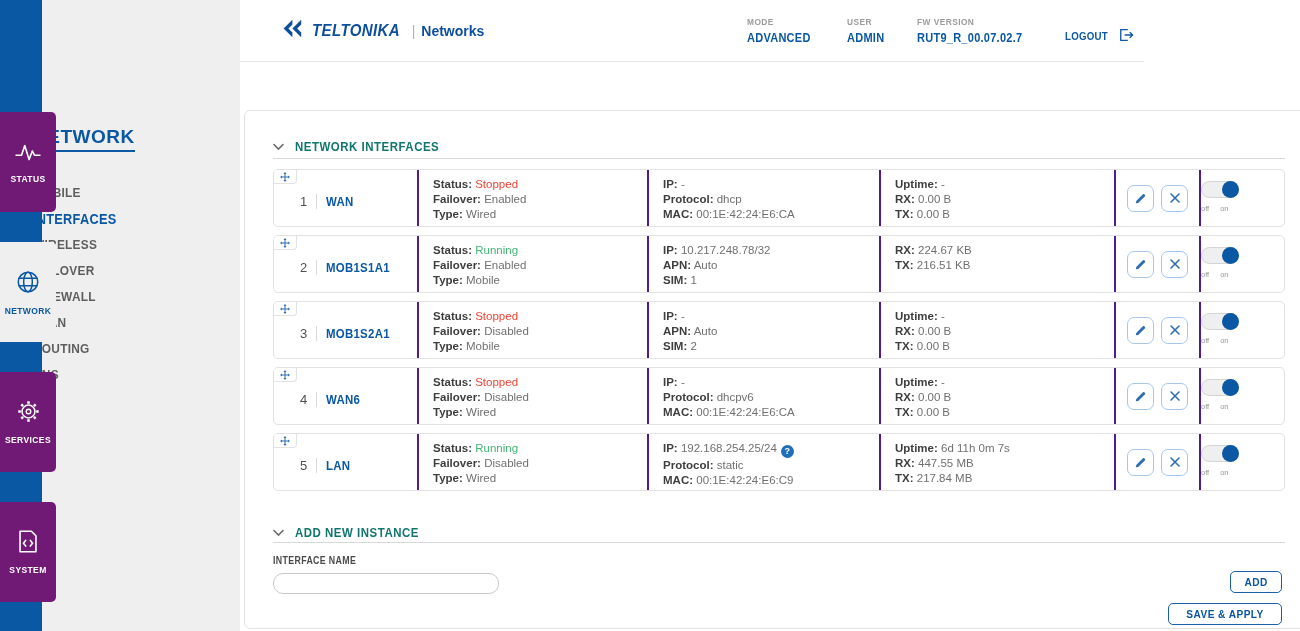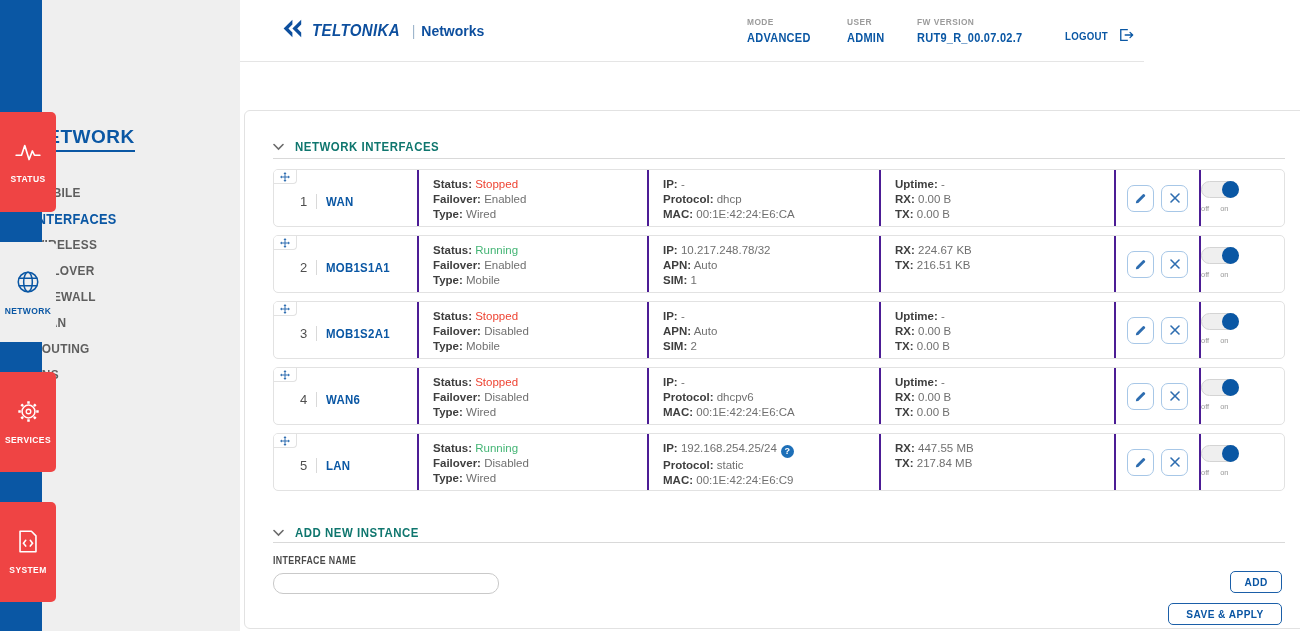--- a/index.html
+++ b/index.html
@@ -2,21 +2,21 @@
 <html><head>
 <meta charset="utf-8">
 <style>
   * { margin:0; padding:0; box-sizing:border-box; }
   html,body { width:1300px; height:631px; overflow:hidden; background:#fff;
     font-family:"Liberation Sans", sans-serif; }
   .cond { display:inline-block; transform:scaleX(0.88); transform-origin:0 50%; white-space:nowrap; }
 
   
   .rail { position:absolute; left:0; top:0; width:42px; height:631px; background:#0a57a4; z-index:4; }
-  .nav-tile { position:absolute; left:0; width:56px; height:100px; background:#ef4444;
+  .nav-tile { position:absolute; left:0; width:56px; height:100px; background:#701a75;
     border-radius:0 5px 5px 0; color:#fff; display:flex; flex-direction:column;
     align-items:center; justify-content:center; gap:7px; cursor:pointer; z-index:5; }
   .nav-tile[data-state="active"] { background:#efefef; color:#0a57a4; }
   .nav-label { font-size:8.5px; font-weight:bold; letter-spacing:.4px; }
 
   
   .panel { position:absolute; left:42px; top:0; width:198px; height:631px; background:#efefef; z-index:2; }
   .panel-title { position:absolute; left:33px; top:126px; font-size:19px; font-weight:bold;
     color:#0a57a4; letter-spacing:.5px; border-bottom:2px solid #0a57a4; padding-bottom:2px; cursor:pointer; }
   .sub-menu { position:absolute; left:33px; top:180px; display:flex; flex-direction:column; }
@@ -419,20 +419,21 @@
         <div><span class="lbl">Status:</span> <span class="stval" data-state="running">Running</span></div>
         <div><span class="lbl">Failover:</span> <span>Disabled</span></div>
         <div><span class="lbl">Type:</span> <span>Wired</span></div>
       </div>
       <div class="col col-ip">
         <div><span class="lbl">IP:</span> <span>192.168.254.25/24</span><span class="help">?</span></div>
         <div><span class="lbl">Protocol:</span> <span>static</span></div>
         <div><span class="lbl">MAC:</span> <span>00:1E:42:24:E6:C9</span></div>
       </div>
       <div class="col col-up">
+        <div><span class="lbl">Uptime:</span> <span>6d 11h 0m 7s</span></div>
         <div><span class="lbl">RX:</span> <span>447.55 MB</span></div>
         <div><span class="lbl">TX:</span> <span>217.84 MB</span></div>
       </div>
       <div class="col col-btns">
         <button class="icon-btn">
             <svg width="13" height="13" viewBox="0 0 14 14">
               <path d="M2 12.2 L2.4 9.6 L9.6 2.4 a1.1 1.1 0 0 1 1.5 0 l0.7 0.7 a1.1 1.1 0 0 1 0 1.5 L4.6 11.8 Z" fill="#2e6db0"></path>
             </svg>
           </button>
         <button class="icon-btn">

